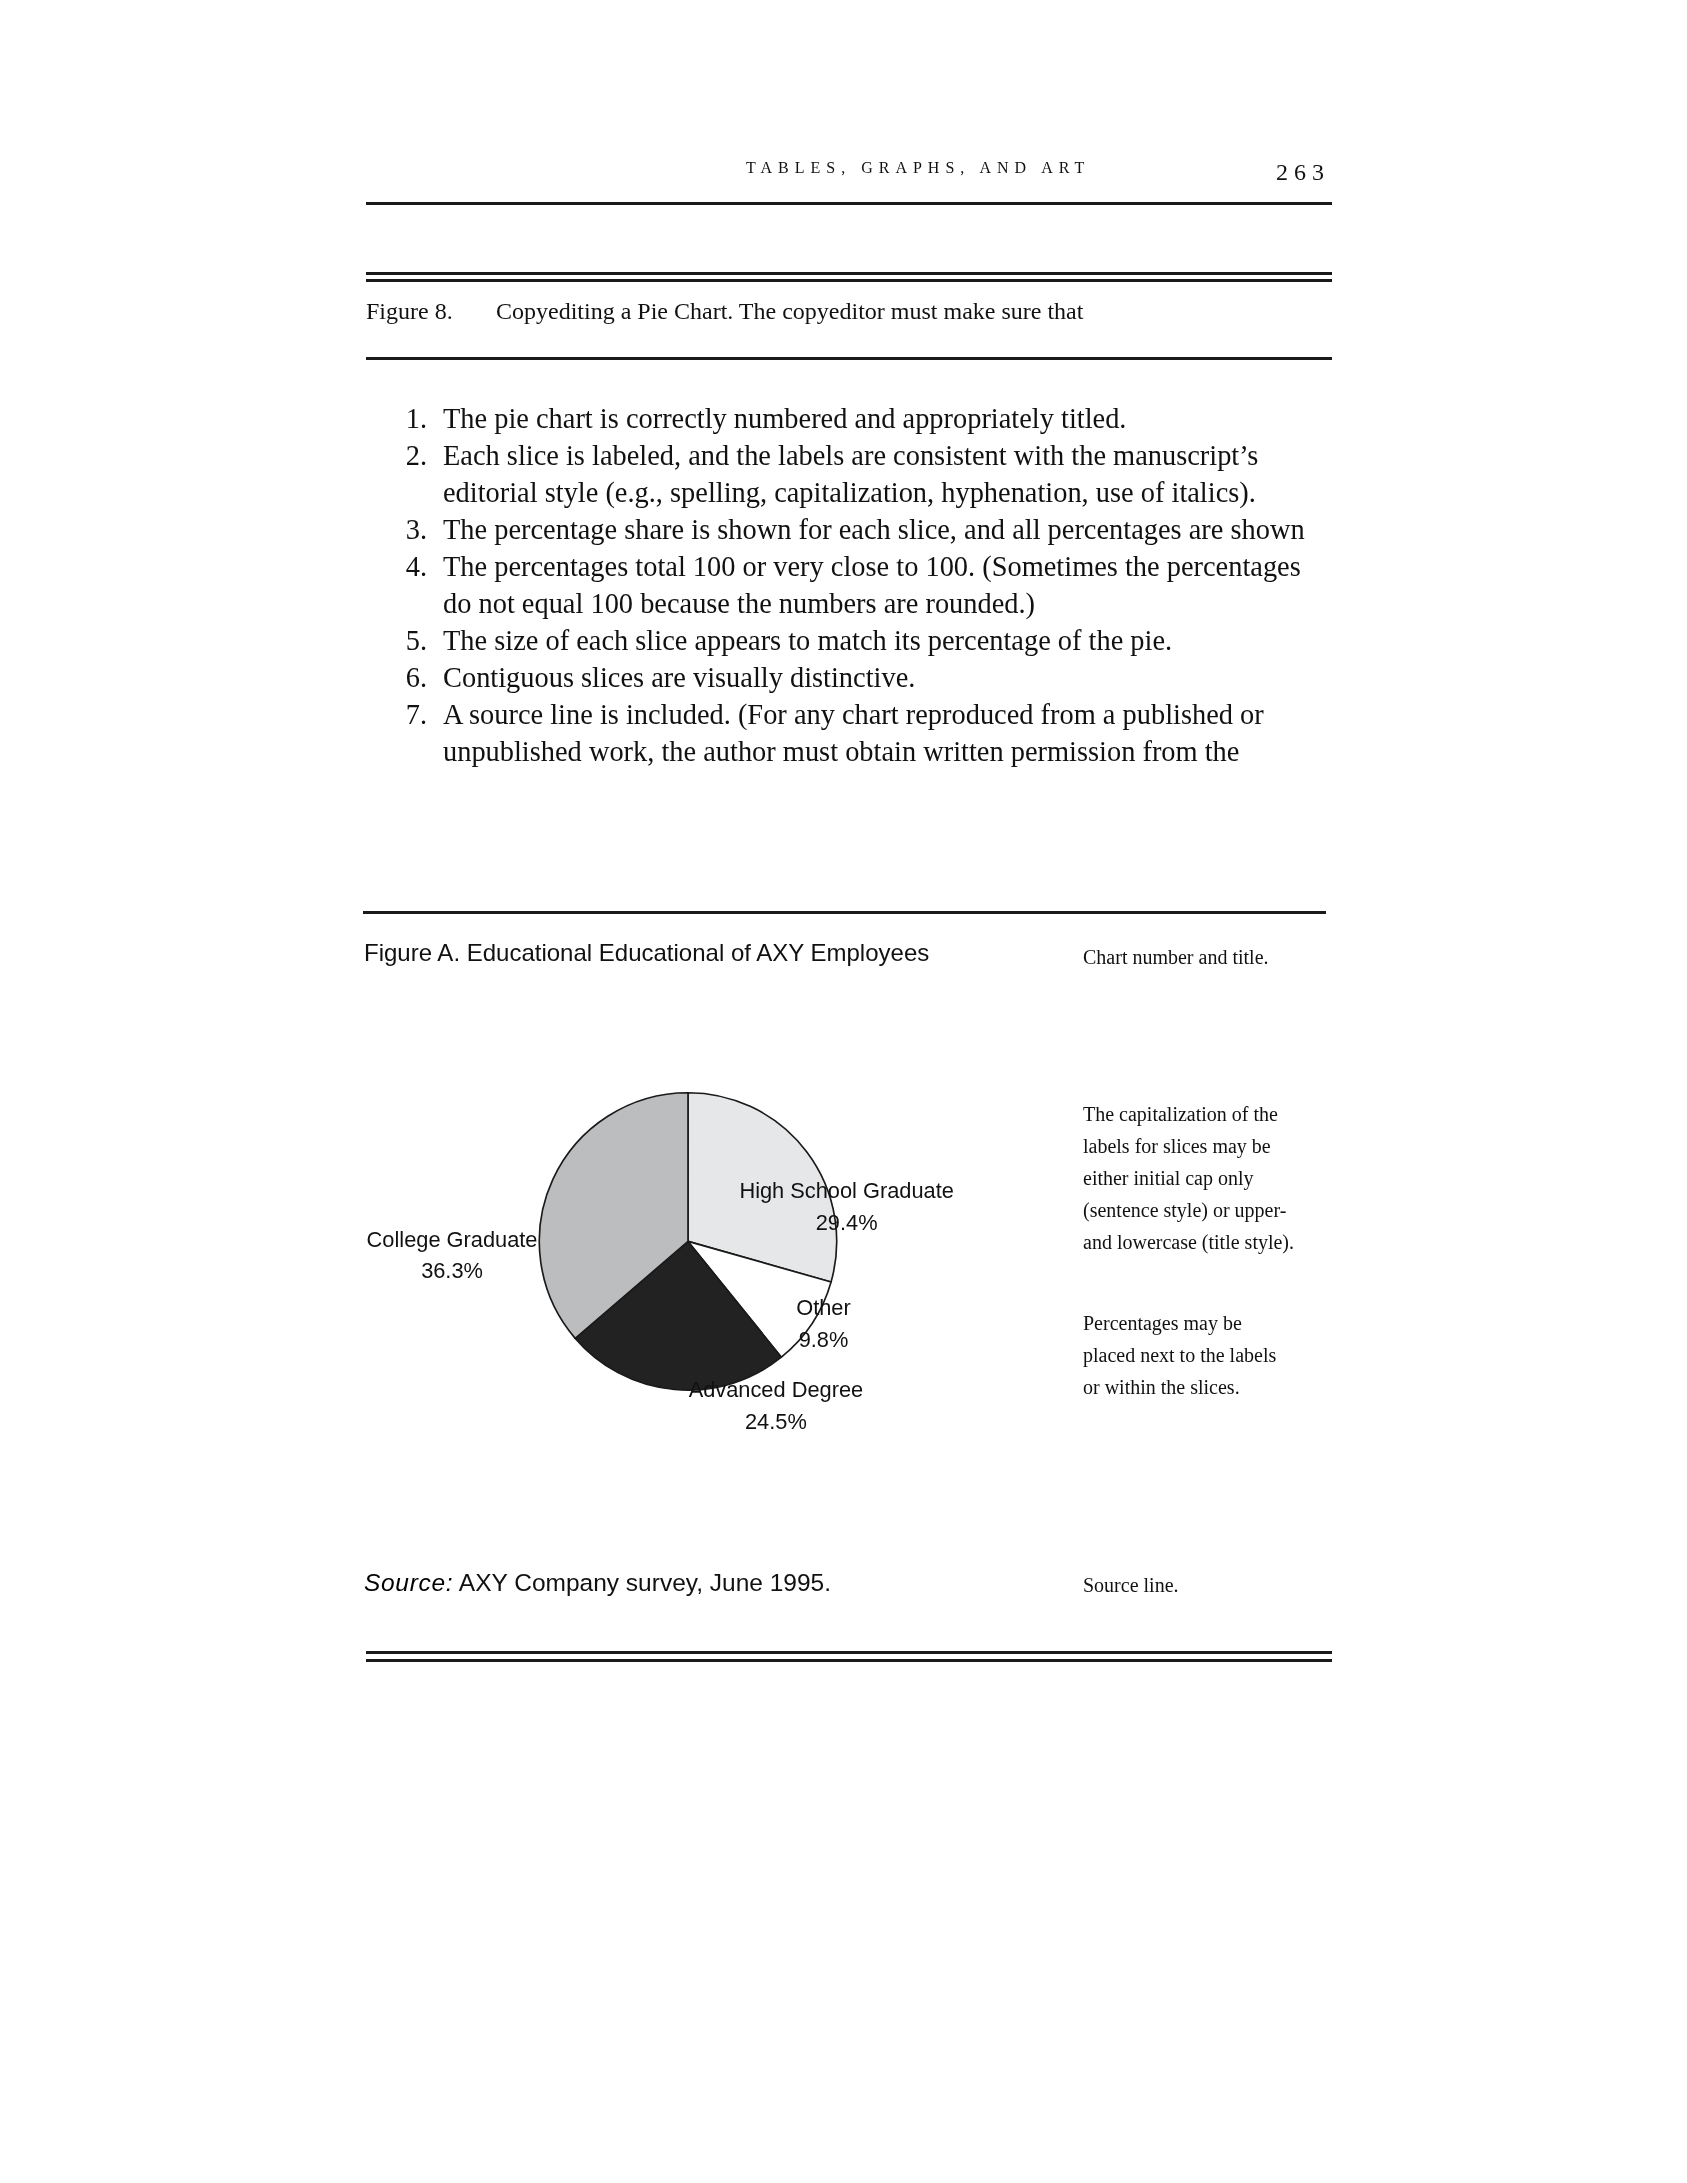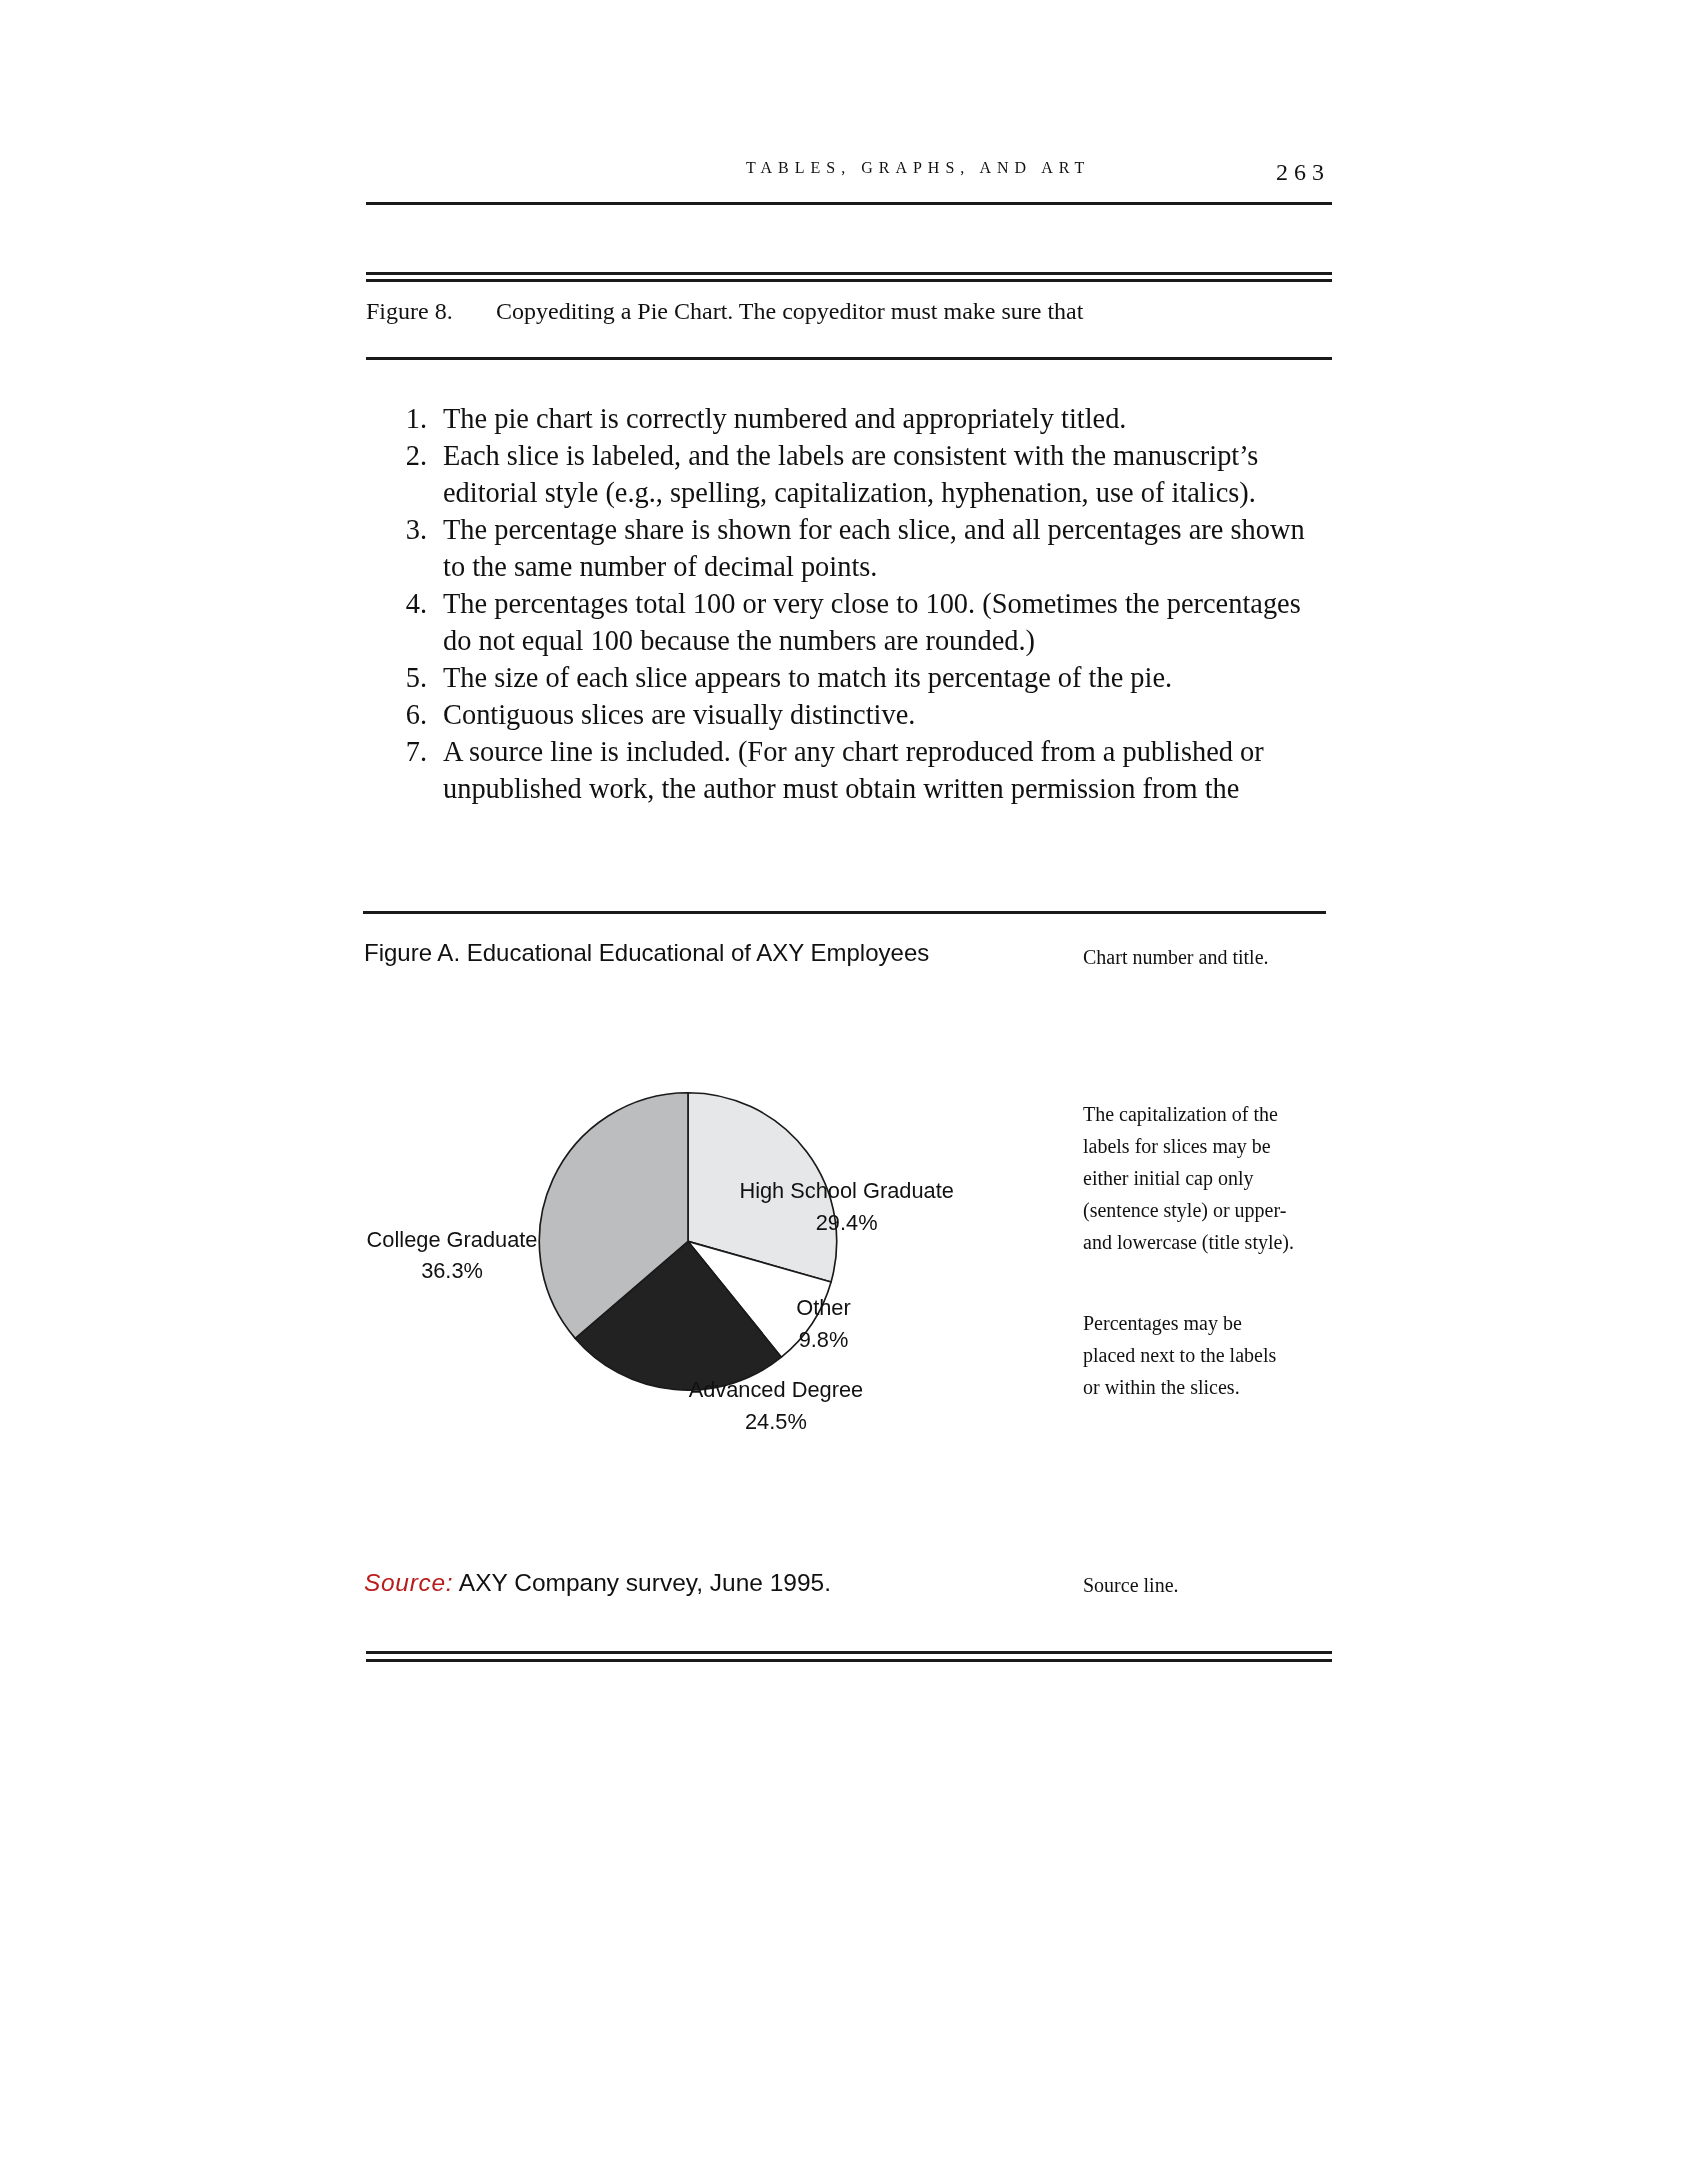--- a/index.html
+++ b/index.html
@@ -23,21 +23,21 @@
     .note { font-size: 20px; line-height: 32px; width: 278px; }
     #note-title { left: 1083px; top: 941px; }
     #note-caps { left: 1083px; top: 1098px; }
     #note-pct { left: 1083px; top: 1307px; }
     #note-source { left: 1083px; top: 1569px; }
 
     #pie-svg { left: 357px; top: 1059px; }
     .pie-label { font-family: "Liberation Sans", "DejaVu Sans", sans-serif; font-size: 33px; fill: #111; }
 
     #source-line { left: 364px; top: 1569px; font-size: 24.5px; white-space: nowrap; }
-    #source-prefix { font-style: italic; color: #b91c1c; letter-spacing: 0.7px; }
+    #source-prefix { font-style: italic; color: #000000; letter-spacing: 0.7px; }
   </style>
 </head>
 <body>
 
 <div class="abs serif" id="running-head">TABLES, GRAPHS, AND ART</div>
 <div class="abs serif" id="page-num">263</div>
 <div class="rule" style="left:366px; top:202px; width:966px;"></div>
 
 <div class="rule" style="left:366px; top:272px; width:966px;"></div>
 <div class="rule" style="left:366px; top:279px; width:966px;"></div>
@@ -53,21 +53,20 @@
       <div>The pie chart is correctly numbered and appropriately titled.</div>
     </li>
     <li>
       <span class="num">2.</span>
       <div>Each slice is labeled, and the labels are consistent with the manuscript’s</div>
       <div>editorial style (e.g., spelling, capitalization, hyphenation, use of italics).</div>
     </li>
     <li>
       <span class="num">3.</span>
       <div>The percentage share is shown for each slice, and all percentages are shown</div>
-      <div>to the same number of decimal points.</div>
     </li>
     <li>
       <span class="num">4.</span>
       <div>The percentages total 100 or very close to 100. (Sometimes the percentages</div>
       <div>do not equal 100 because the numbers are rounded.)</div>
     </li>
     <li>
       <span class="num">5.</span>
       <div>The size of each slice appears to match its percentage of the pie.</div>
     </li>

